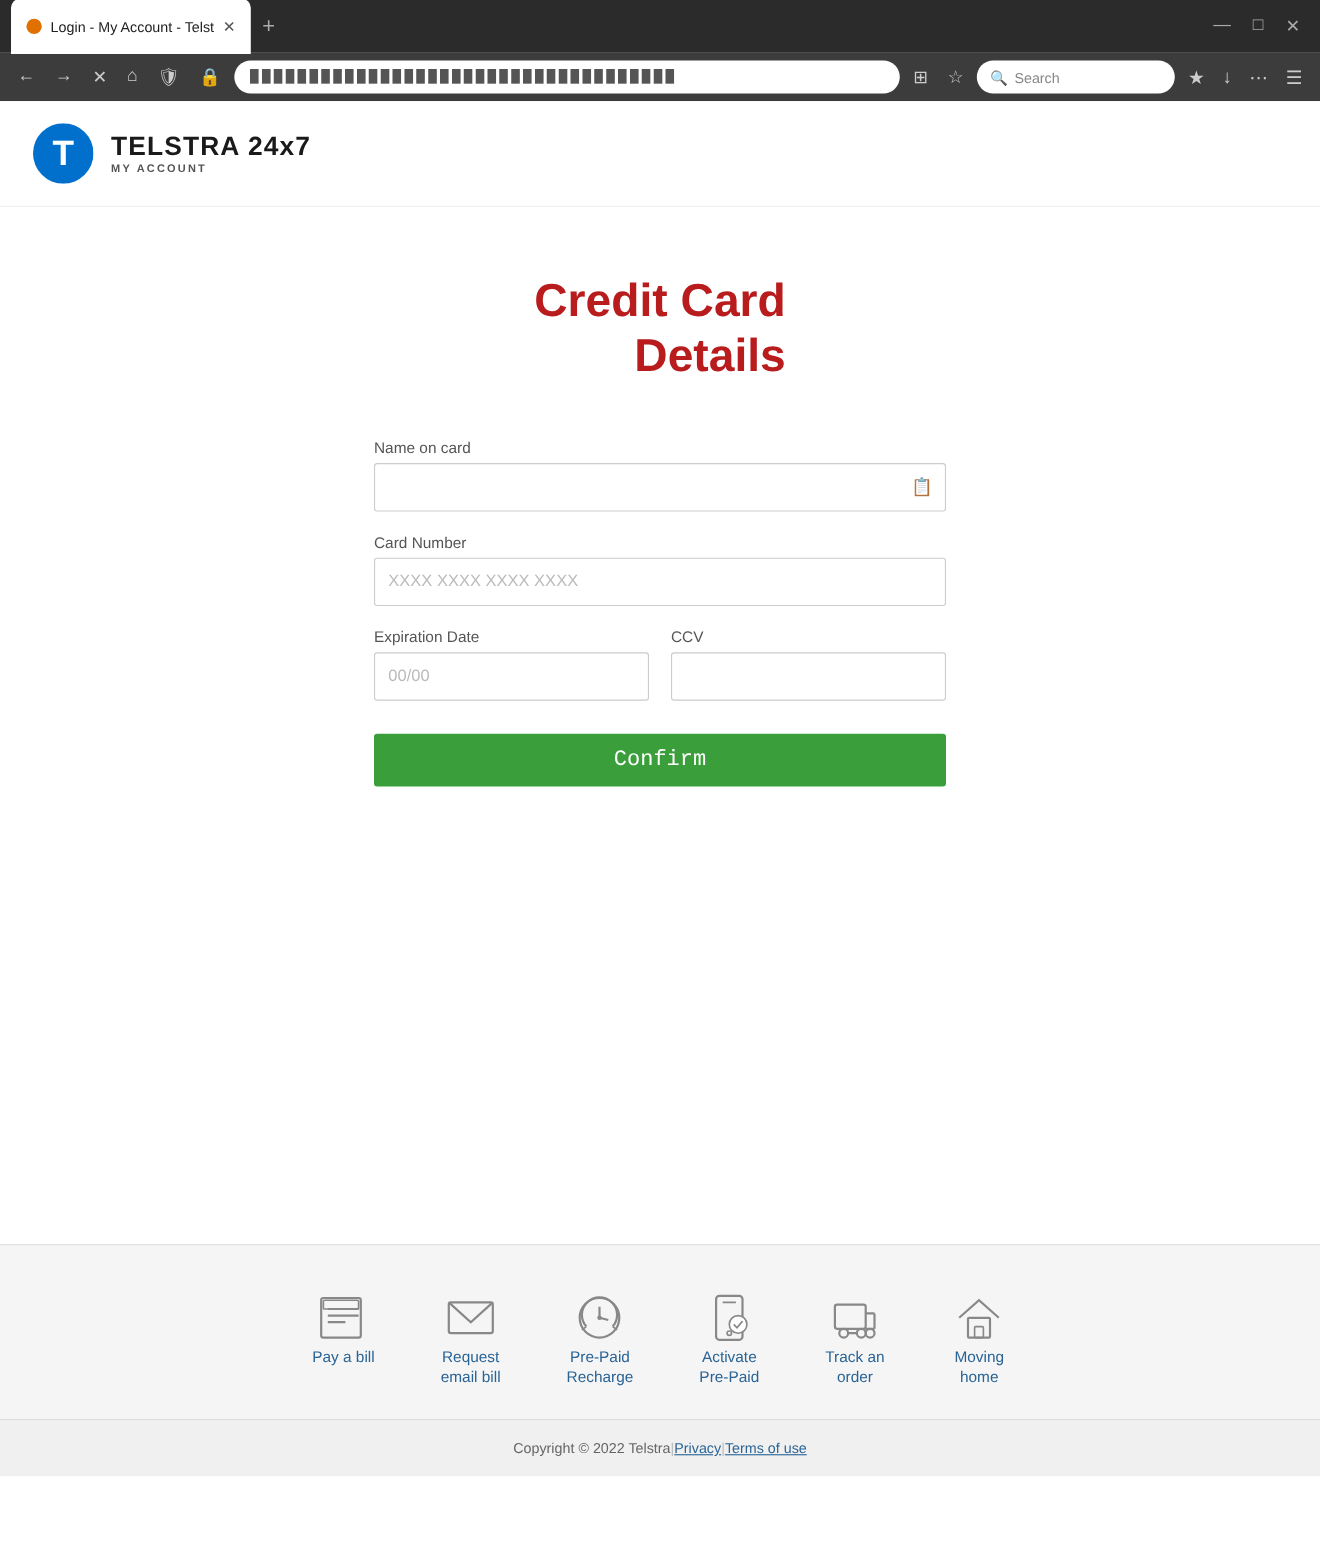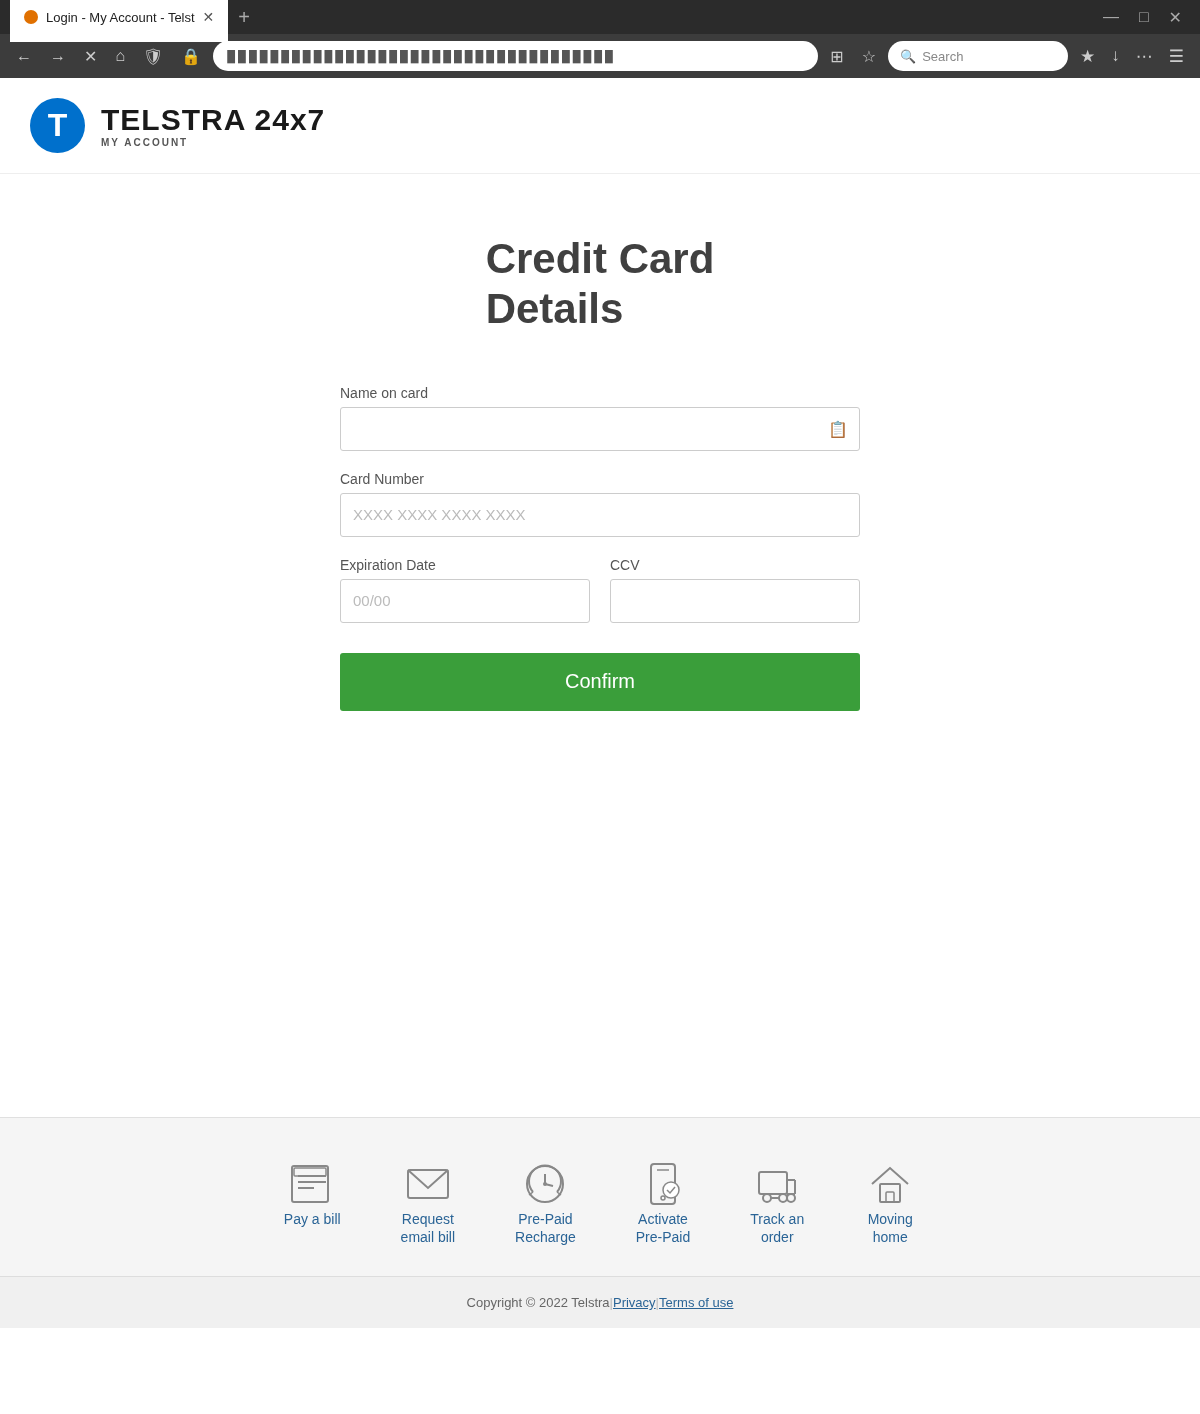--- a/index.html
+++ b/index.html
@@ -2,21 +2,21 @@
 <html><head>
   <meta charset="utf-8">
   <style>
     * { box-sizing: border-box; margin: 0; padding: 0; }
     body { font-family: Arial, sans-serif; background: #fff; width: 1200px; min-height: 1414px; overflow-x: hidden; }
 
     
     .browser-chrome {
       background: #2b2b2b;
       width: 100%;
-      height: 34px;
+      height: 48px;
       display: flex;
       align-items: center;
       padding: 13px 10px;
       gap: 8px;
     }
     .tab-bar {
       display: flex;
       align-items: stretch;
       height: 50px;
       flex: 1;
@@ -145,21 +145,21 @@
     }
     .telstra-logo {
       width: 55px;
       height: 55px;
     }
     .site-name-block {
       display: flex;
       flex-direction: column;
     }
     .site-name {
-      font-size: 30px;
+      font-size: 24px;
       font-weight: bold;
       color: #1a1a1a;
       letter-spacing: 1px;
     }
     .site-sub {
       font-size: 10px;
       color: #555;
       letter-spacing: 2px;
       font-weight: 600;
     }
@@ -168,22 +168,22 @@
     .main-area {
       flex: 1;
       display: flex;
       flex-direction: column;
       align-items: center;
       padding: 60px 20px 40px;
     }
     .page-title {
       font-size: 42px;
       font-weight: bold;
-      color: #404040;
-      text-align: left;
+      color: #b91c1c;
+      text-align: right;
       line-height: 1.2;
       margin-bottom: 50px;
     }
     .form-container {
       width: 520px;
       display: flex;
       flex-direction: column;
       gap: 20px;
     }
     .form-group {
@@ -223,29 +223,30 @@
     }
     .form-row {
       display: flex;
       gap: 20px;
     }
     .form-row .form-group {
       flex: 1;
     }
     .confirm-btn {
       width: 100%;
-      height: 58px;
+      height: 48px;
       background: #3a9e3a;
       color: #fff;
       border: none;
       border-radius: 3px;
       font-size: 20px;
       font-weight: 500;
       cursor: pointer;
       margin-top: 10px;
+      font-family: Liberation Mono, monospace;
     }
 
     
     .footer-links {
       background: #f5f5f5;
       border-top: 1px solid #e0e0e0;
       padding: 40px 20px 30px;
       display: flex;
       justify-content: center;
       gap: 60px;

